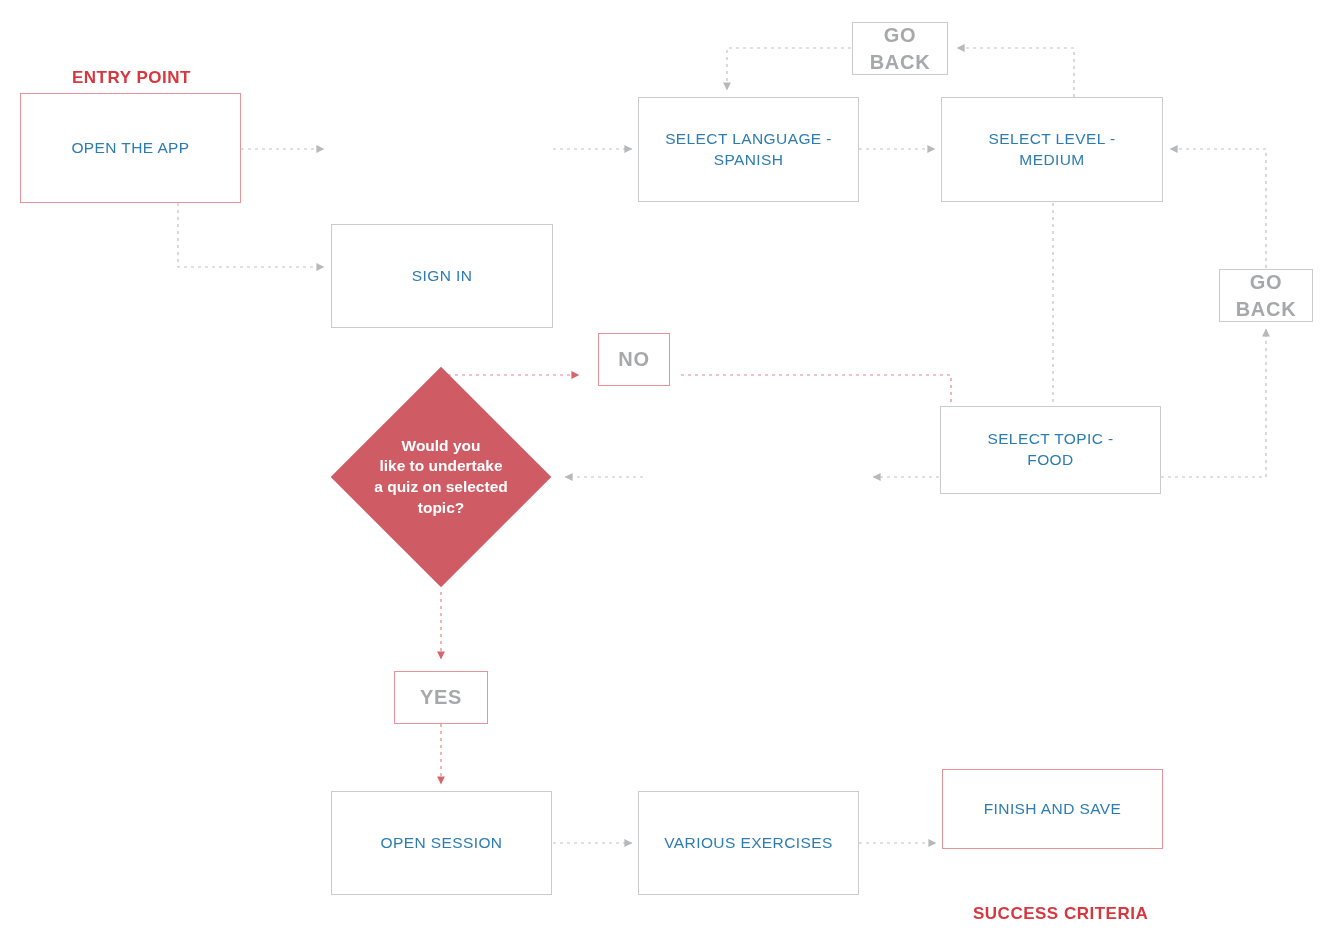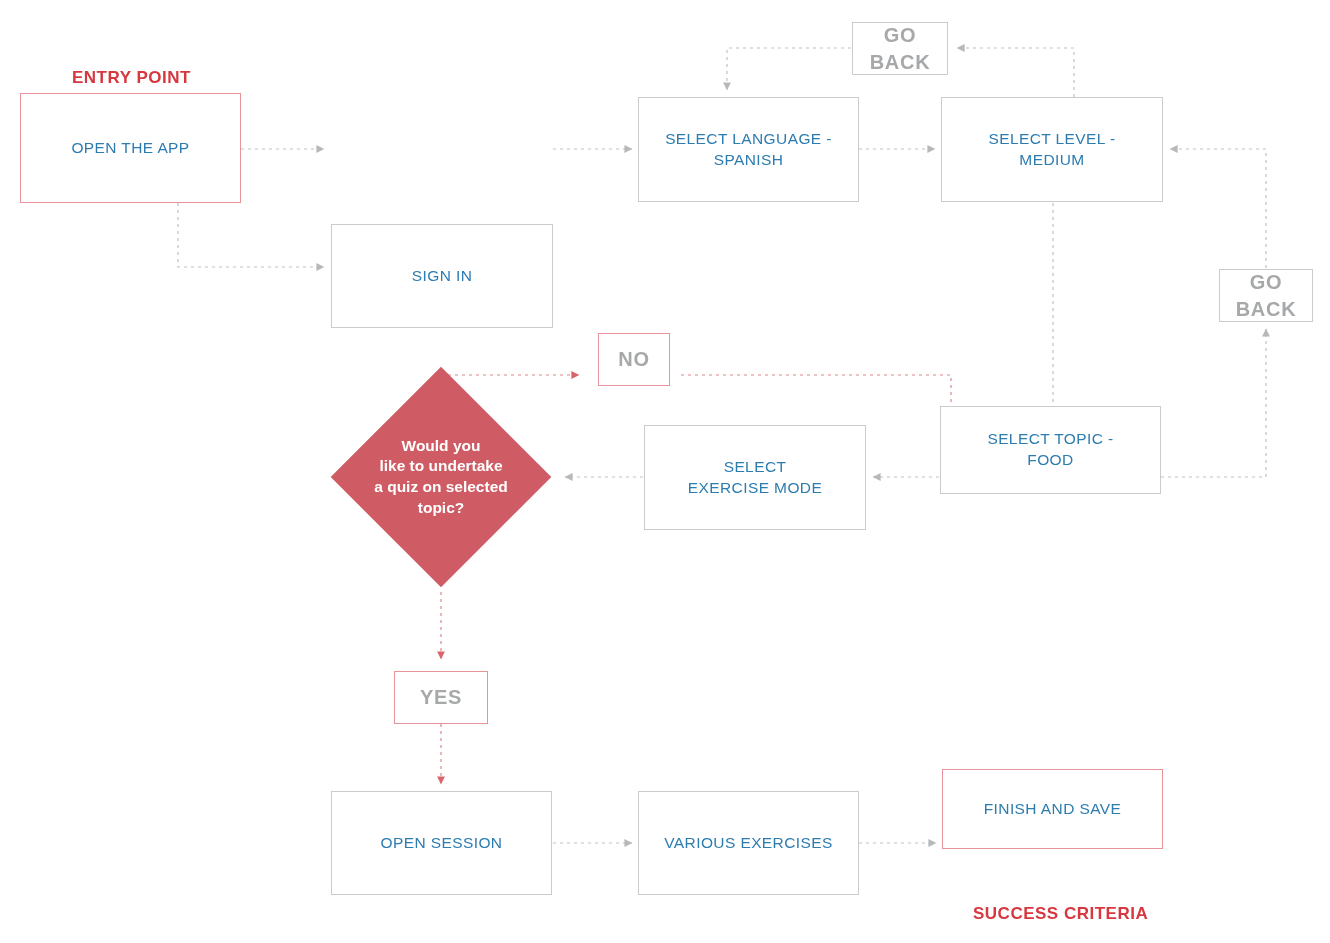--- a/index.html
+++ b/index.html
@@ -175,24 +175,20 @@
 
   <div class="node tagbox" style="left:1219px; top:269px; width:94px; height:53px;">
     <span class="lbl">GO BACK</span>
   </div>
 
   <div class="node" style="left:940px; top:406px; width:221px; height:88px;">
     <span class="lbl" style="white-space:pre-line;">SELECT TOPIC -
 FOOD</span>
   </div>
 
-  <div class="node" style="left:644px; top:425px; width:222px; height:105px;">
-    <span class="lbl" style="white-space:pre-line;">SELECT
-EXERCISE MODE</span>
-  </div>
 
   <div class="node tagbox-accent" style="left:586px; top:333px; width:72px; height:53px;margin-left:12px;">
     <span class="lbl">NO</span>
   </div>
 
   <div class="node tagbox-accent" style="left:394px; top:671px; width:94px; height:53px;">
     <span class="lbl">YES</span>
   </div>
 
   <div class="node" style="left:331px; top:791px; width:221px; height:104px;text-align:center;">

